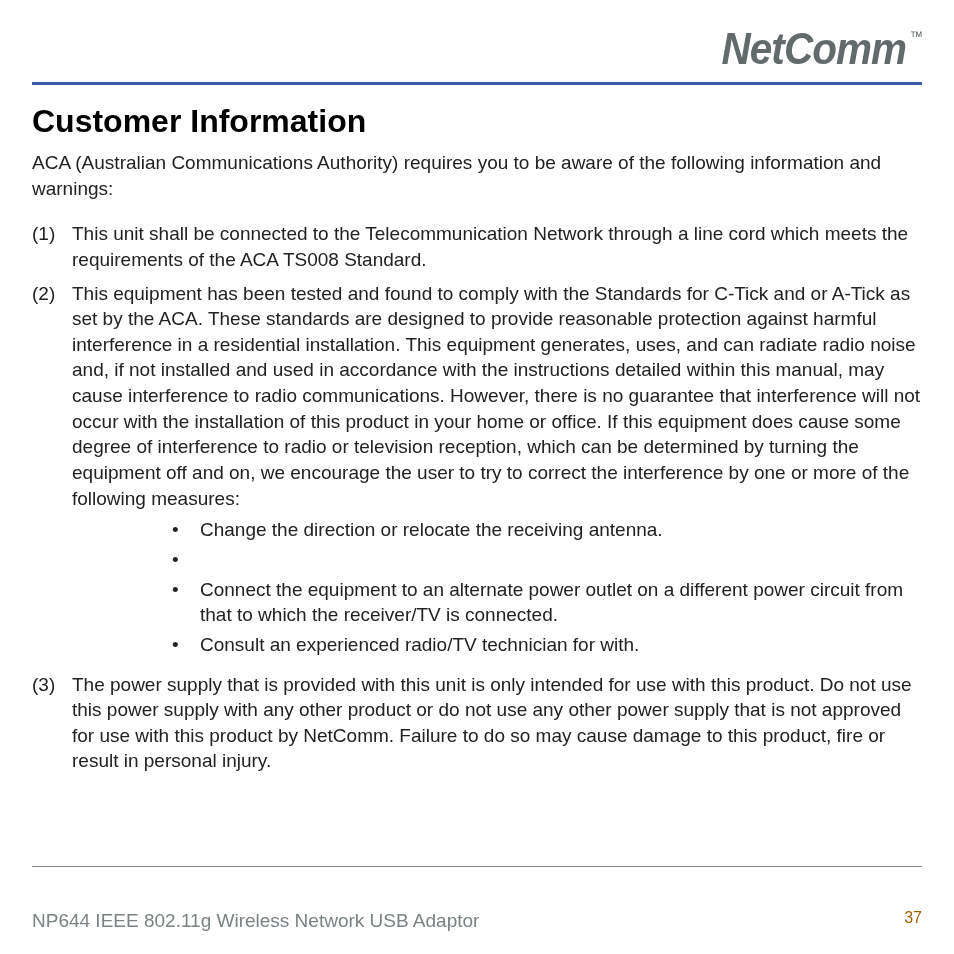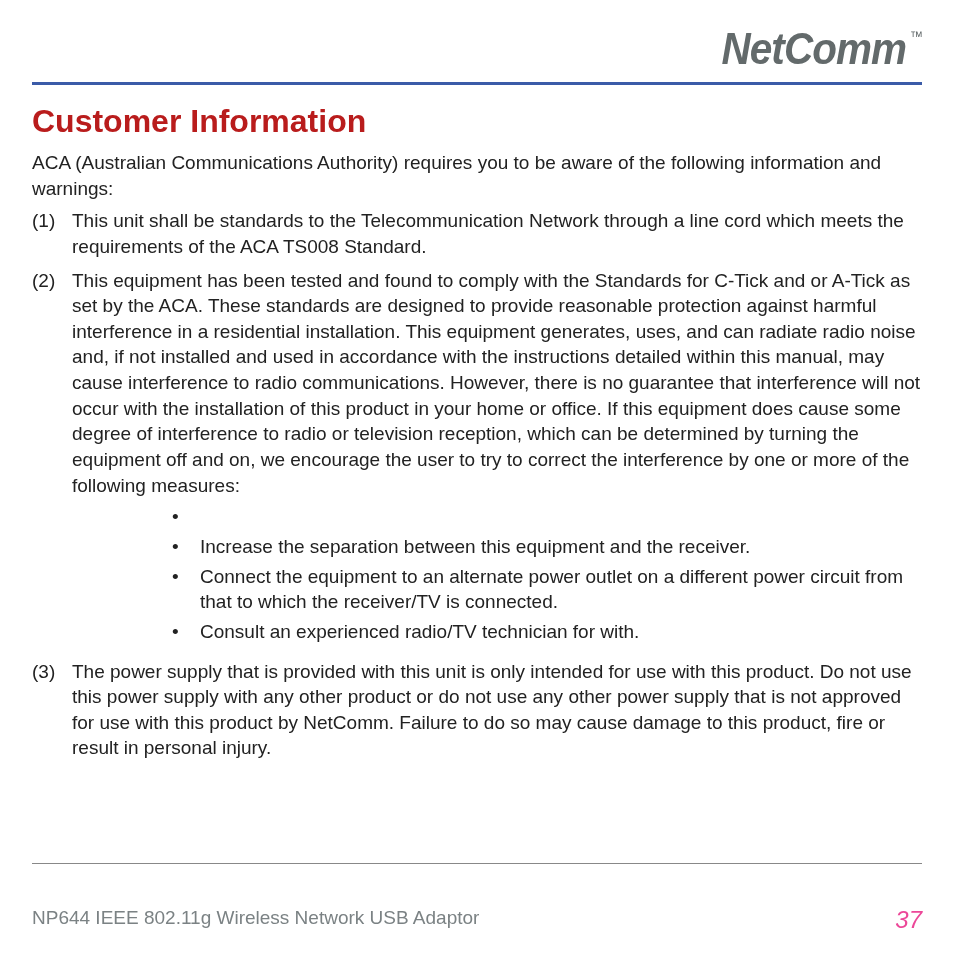--- a/index.html
+++ b/index.html
@@ -2,34 +2,34 @@
 <html><head>
 <meta charset="utf-8">
 <style>
   * { margin: 0; padding: 0; box-sizing: border-box; }
   html, body { width: 954px; height: 954px; font-family: Arial, Helvetica, sans-serif; background: #fff; color: #222; }
   .page { width: 954px; height: 954px; padding: 24px 32px 20px 32px; display: flex; flex-direction: column; }
   .header { display: flex; justify-content: flex-end; align-items: flex-end; padding-bottom: 8px; }
   .logo { font-family: "Arial Black", Arial, sans-serif; font-weight: 900; font-style: italic; font-size: 44px; color: #636a6b; letter-spacing: -1px; display: flex; align-items: flex-start; transform: scaleX(0.92); transform-origin: right; }
   .tm { font-size: 14px; font-style: normal; font-weight: 400; color: #636a6b; margin-left: 4px; margin-top: 4px; }
   .rule-top { border: none; border-top: 3px solid #3b5ba8; margin-bottom: 18px; }
-  .title { font-family: "Trebuchet MS", "Segoe UI", Arial, sans-serif; font-weight: 700; font-size: 32px; color: #b91c1c; margin-bottom: 10px; }
-  .intro { font-size: 19px; line-height: 1.35; margin-bottom: 7px; }
+  .title { font-family: "Trebuchet MS", "Segoe UI", Arial, sans-serif; font-weight: 700; font-size: 32px; color: #000000; margin-bottom: 10px; }
+  .intro { font-size: 19px; line-height: 1.35; margin-bottom: 20px; }
   .ol { list-style: none; }
   .ol > li { display: flex; font-size: 19px; line-height: 1.35; margin-bottom: 8px; }
   .ol-num { flex: 0 0 40px; }
   .ol-body { flex: 1; }
   .ul { list-style: none; margin: 6px 0 6px 100px; }
   .ul > li { display: flex; font-size: 19px; line-height: 1.35; margin-bottom: 4px; }
   .bullet { flex: 0 0 28px; text-align: left; }
   .filler { flex: 1; }
   .rule-bot { border: none; border-top: 1px solid #888; margin-bottom: 8px; }
   .footer { display: flex; justify-content: space-between; align-items: flex-start; font-family: "Trebuchet MS", "Segoe UI", Arial, sans-serif; color: #7b8284; font-size: 19px; margin-top: 34px; }
   .footer-left { line-height: 1.3; }
-  .page-num { font-size: 24px; color: #ec4899; font-style: italic; }
+  .page-num { font-size: 16px; color: #a16207; }
 </style>
 </head>
 <body>
 
 <div class="page">
 
   <div class="header">
     <div class="logo">
       <span>NetComm</span>
       <span class="tm">™</span>
@@ -38,33 +38,33 @@
 
   <hr class="rule-top">
 
   <h1 class="title">Customer Information</h1>
 
   <p class="intro">ACA (Australian Communications Authority) requires you to be aware of the following information and warnings:</p>
 
   <ol class="ol">
     <li>
       <span class="ol-num">(1)</span>
-      <span class="ol-body">This unit shall be standards to the Telecommunication Network through a line cord which meets the requirements of the ACA TS008 Standard.</span>
+      <span class="ol-body">This unit shall be connected to the Telecommunication Network through a line cord which meets the requirements of the ACA TS008 Standard.</span>
     </li>
     <li>
       <span class="ol-num">(2)</span>
       <div class="ol-body">
         <span>This equipment has been tested and found to comply with the Standards for C-Tick and or A-Tick as set by the ACA. These standards are designed to provide reasonable protection against harmful interference in a residential installation. This equipment generates, uses, and can radiate radio noise and, if not installed and used in accordance with the instructions detailed within this manual, may cause interference to radio communications. However, there is no guarantee that interference will not occur with the installation of this product in your home or office. If this equipment does cause some degree of interference to radio or television reception, which can be determined by turning the equipment off and on, we encourage the user to try to correct the interference by one or more of the following measures:</span>
         <ul class="ul">
           <li>
               <span class="bullet">•</span>
+              <span>Change the direction or relocate the receiving antenna.</span>
             </li>
           <li>
               <span class="bullet">•</span>
-              <span>Increase the separation between this equipment and the receiver.</span>
             </li>
           <li>
               <span class="bullet">•</span>
               <span>Connect the equipment to an alternate power outlet on a different power circuit from that to which the receiver/TV is connected.</span>
             </li>
           <li>
               <span class="bullet">•</span>
               <span>Consult an experienced radio/TV technician for with.</span>
             </li>
         </ul>

